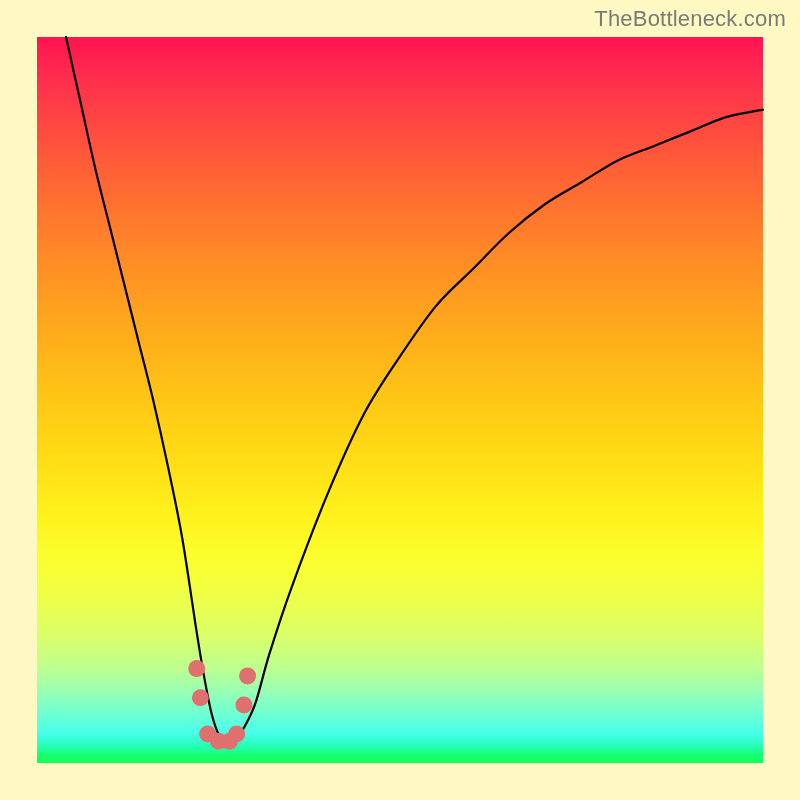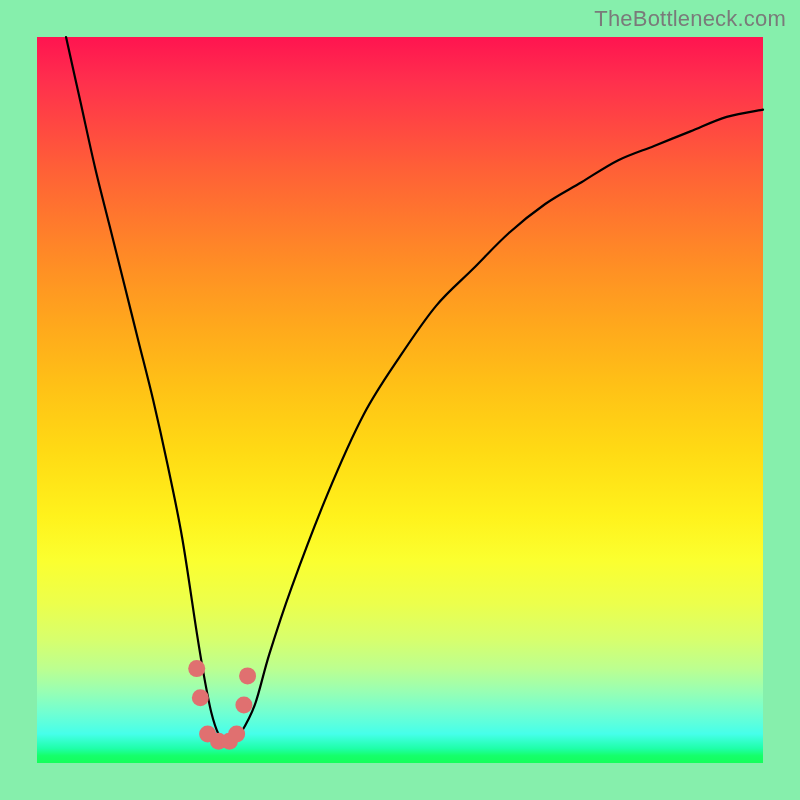--- a/index.html
+++ b/index.html
@@ -10,21 +10,21 @@
     background: #000;
     overflow: hidden;
     font-family: Arial, Helvetica, sans-serif;
   }
   .frame {
     position: absolute;
     left: 0;
     top: 0;
     width: 800px;
     height: 800px;
-    background: #86efac;
+    background: #fef9c3;
     text-decoration: underline;
   }
   .plot-area {
     position: absolute;
     left: 37px;
     top: 37px;
     width: 726px;
     height: 726px;
     
     background: linear-gradient(to bottom,

